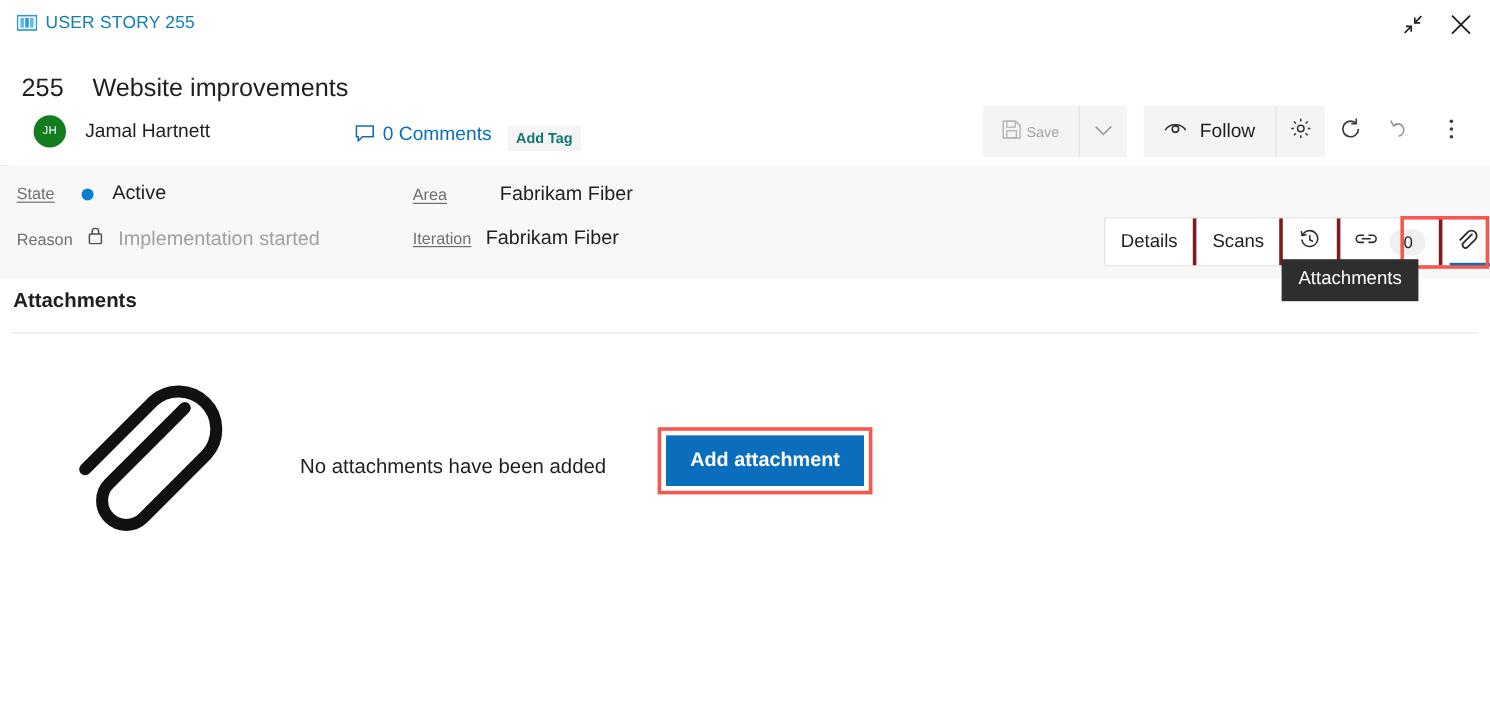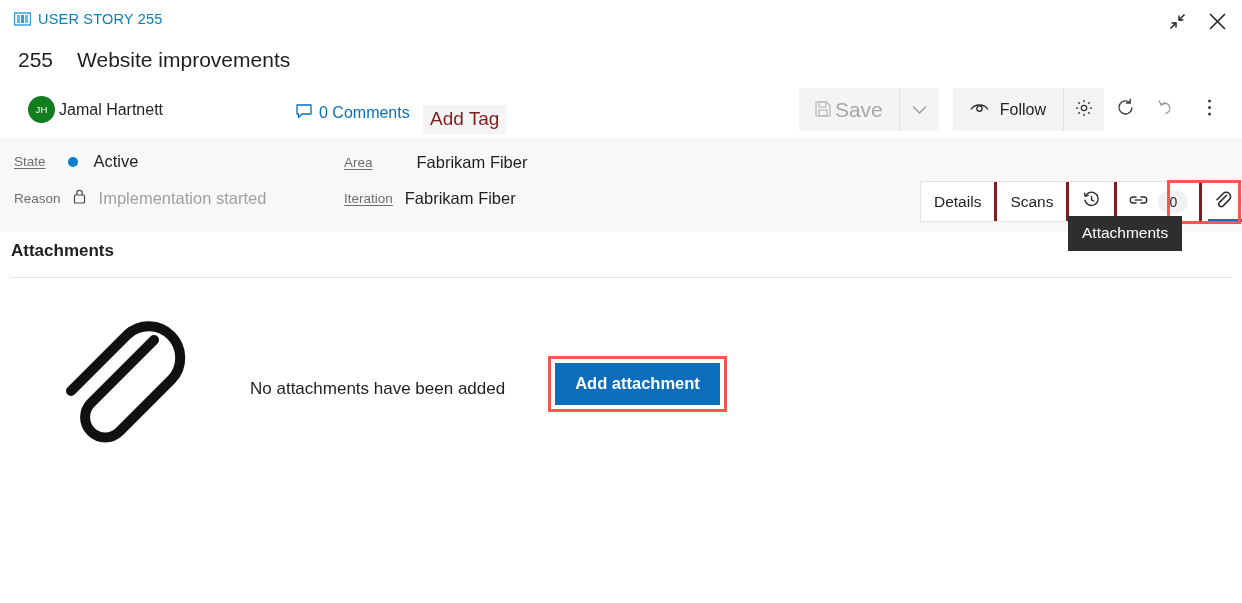--- a/index.html
+++ b/index.html
@@ -20,57 +20,57 @@
   
   .header { position: absolute; left: 0; top: 0; width: 1242px; height: 138px; background:#fff; }
 
   .wi-type-row { position: absolute; left: 14px; top: 11px; display: flex; align-items: center; gap: 7px; }
   .story-icon { width: 17px; height: 15px; display:block; }
   .wi-type-text {
     font-size: 14.5px; color: #0a7dbb; letter-spacing: .2px; white-space: nowrap;
   }
 
   .title-row { position: absolute; left: 18px; top: 48px; display:flex; align-items: baseline; gap: 24px; }
-  .wi-id { font-size: 21px; color: #1f1f1f; }
+  .wi-id { font-size: 21px; color: #1f1f1f; margin-top: 14px; }
   .wi-title { font-size: 21px; color: #1f1f1f; }
 
   .meta-row { position: absolute; left: 28px; top: 96px; display: flex; align-items: center; justify-content: space-between; }
   .avatar {
     width: 27px; height: 27px; border-radius: 50%;
     background: #127c1f; color: #fff; font-size: 9.5px;
     display: flex; align-items: center; justify-content: center;
     letter-spacing: .3px;
   }
-  .assignee { margin-left: 4px; font-size: 16px; color: #1f1f1f; white-space: nowrap; }
+  .assignee { margin-left: 16px; font-size: 16px; color: #1f1f1f; white-space: nowrap; }
 
   .comments-link {
     position: absolute; left: 296px; top: 104px;
     display: flex; gap: 7px;
     color: #0a6ebd; font-size: 16px; cursor: pointer; white-space: nowrap;
   }
   .add-tag {
     position: absolute; left: 423px; top: 105px;
-    background: #f4f4f4; color: #7f1d1d;
-    font-size: 19px; font-weight: normal;
+    background: #f4f4f4; color: #0f766e;
+    font-size: 12px; font-weight: bold;
     padding: 3px 7px 4px 7px; cursor: pointer; white-space: nowrap;
   }
 
   
   .win-controls { position: absolute; right: 8px; top: 8px; display: flex; align-items: center; gap: 6px; }
   .win-btn {
     width: 34px; height: 30px; display:flex; align-items:center; justify-content:center;
     cursor: pointer; color: #1f1f1f;
   }
 
   
   .toolbar { position: absolute; right: 12px; top: 88px; display: flex; align-items: center; }
   .btn-group { display: flex; align-items: center; background: #f4f4f4; height: 43px; }
   .btn-save {
     display: flex; align-items: center; gap: 4px;
-    padding: 0 16px 0 16px; height: 43px; color: #a6a6a6; font-size: 21px;
+    padding: 0 16px 0 16px; height: 43px; color: #a6a6a6; font-size: 12px;
     cursor: default; white-space: nowrap;
   }
   .btn-split {
     width: 40px; height: 43px; display:flex; align-items:center; justify-content:center;
     border-left: 1px solid #e3e3e3; color: #9b9b9b; cursor: pointer;
   }
   .btn-follow {
     display:flex; align-items:center; gap: 11px;
     padding: 0 17px; height: 43px; color: #1f1f1f; font-size: 16px;
     cursor: pointer; white-space: nowrap;

